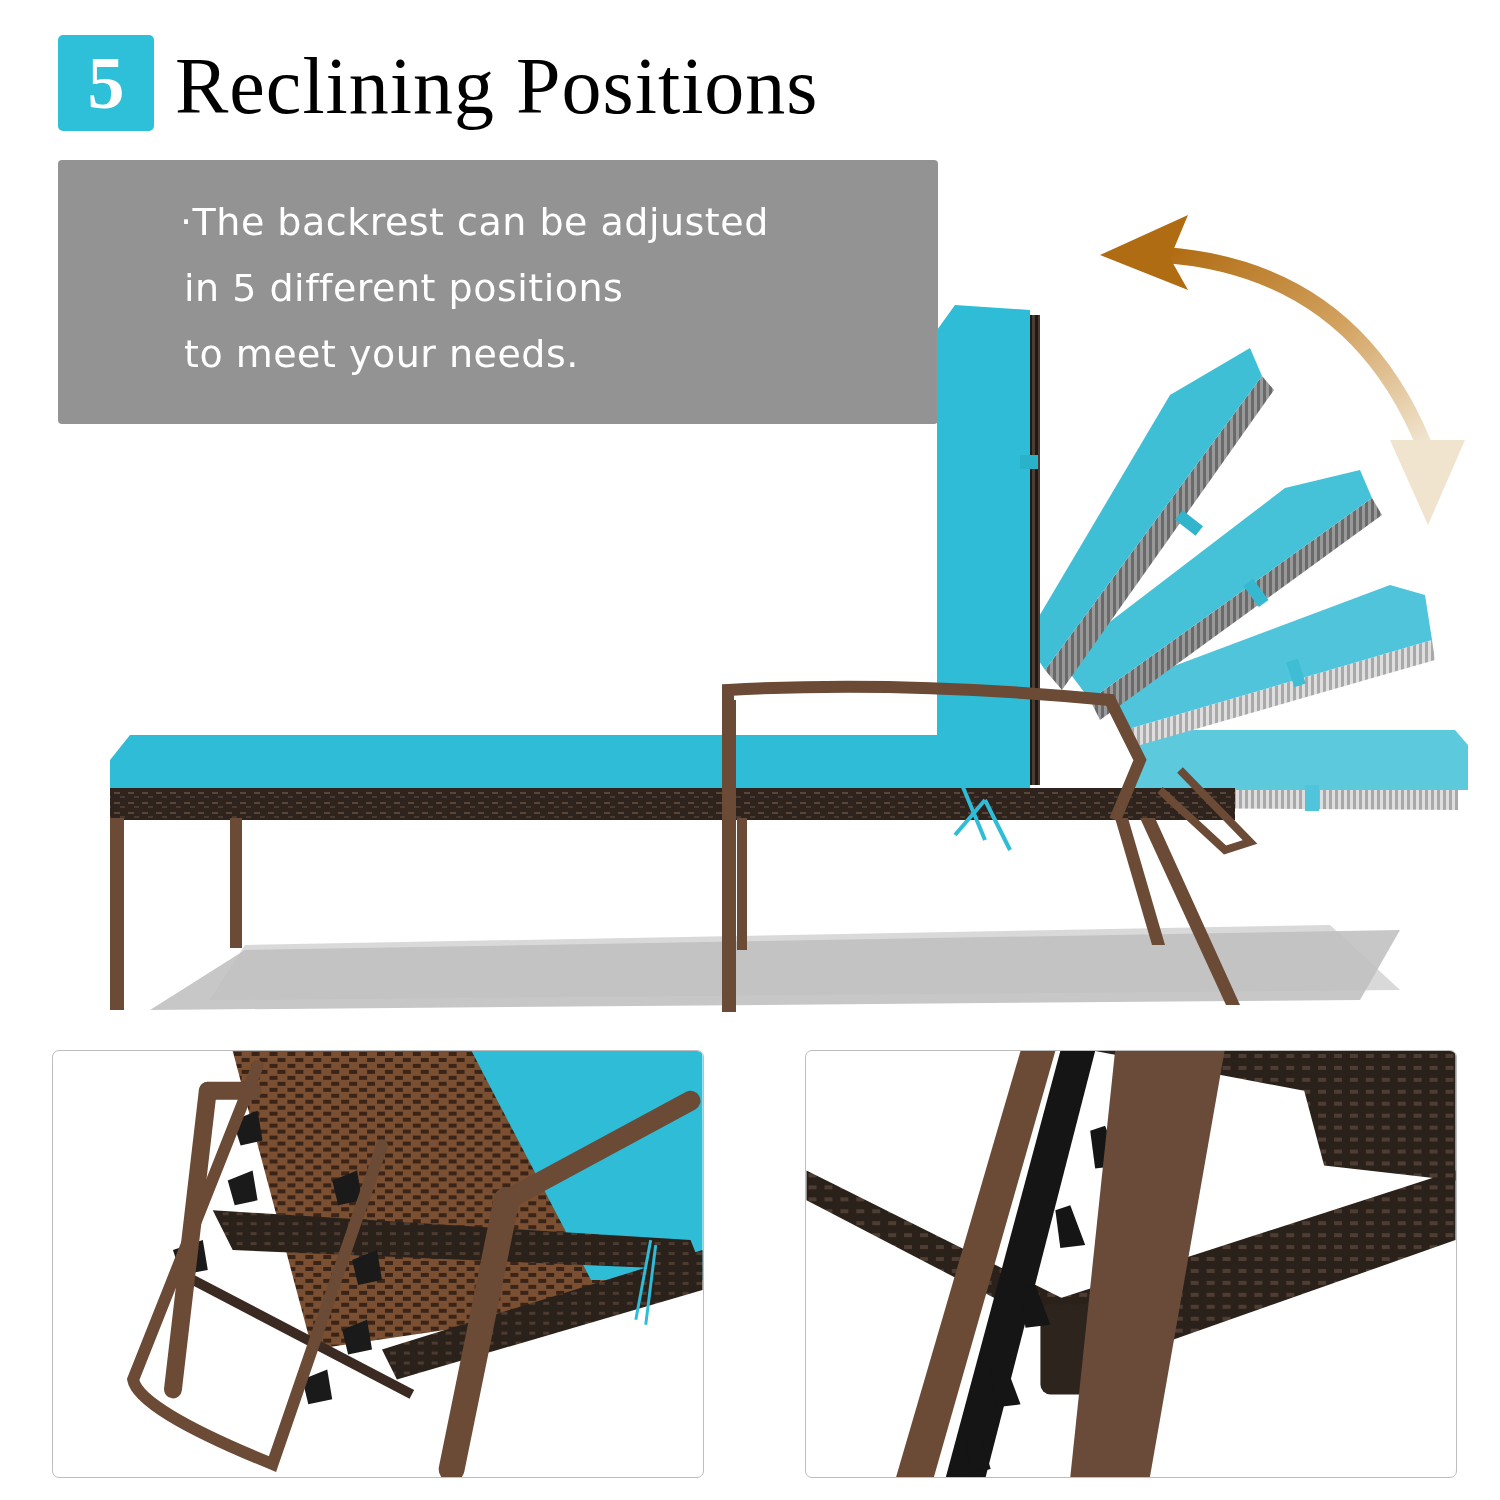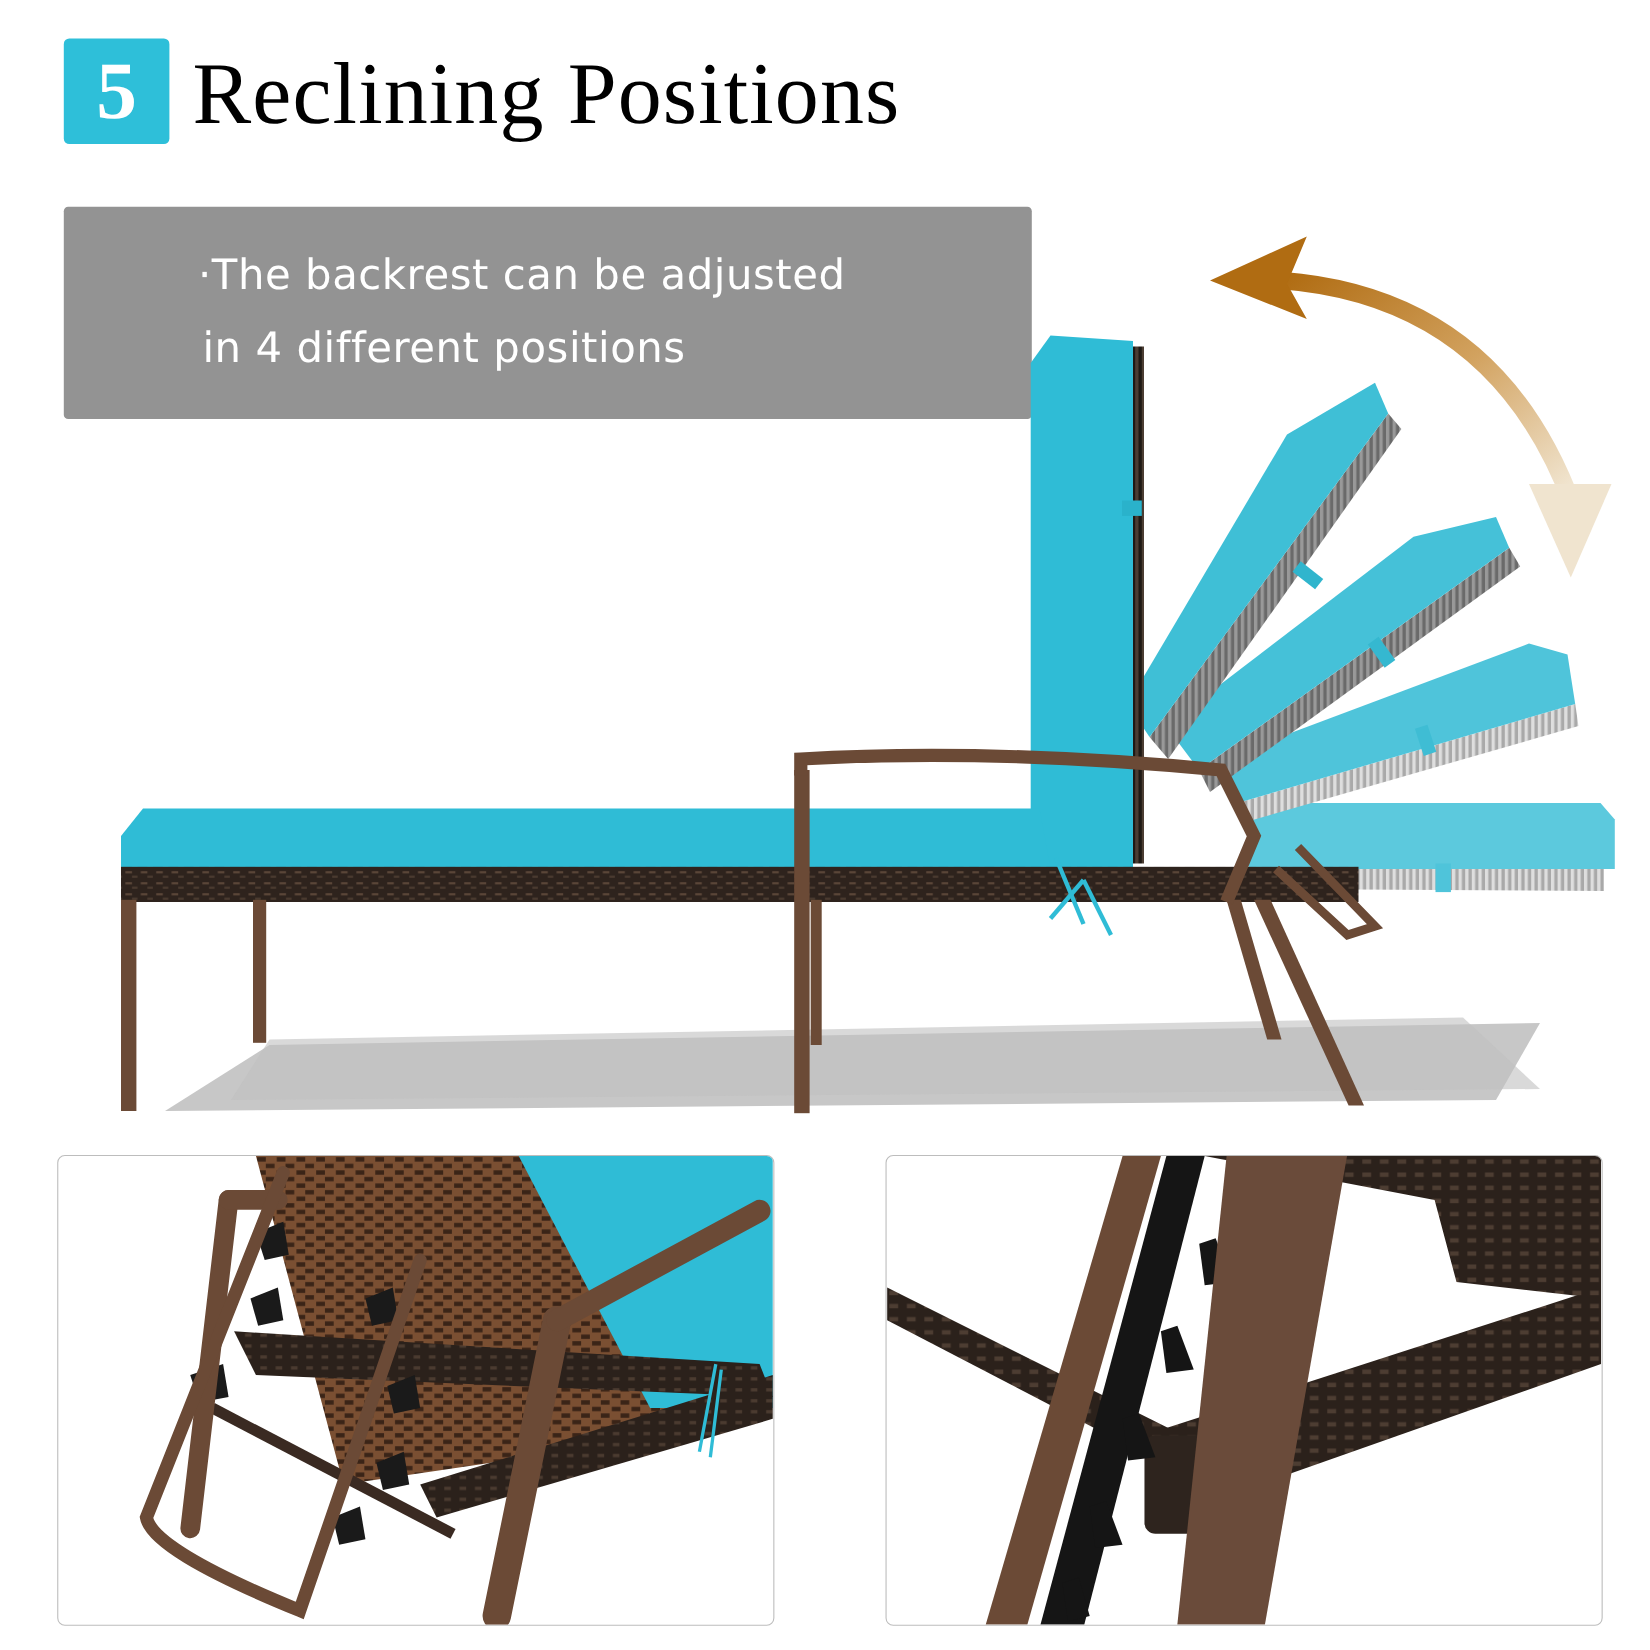--- a/index.html
+++ b/index.html
@@ -11,22 +11,22 @@
     background: #2ebfd9; border-radius: 5px;
     display: flex; align-items: center; justify-content: center;
     color: #ffffff; font-family: "Liberation Serif", serif; font-weight: bold; font-size: 74px;
   }
   .title {
     position: absolute; left: 175px; top: 36px;
     font-family: "Liberation Serif", serif; font-weight: normal; font-size: 80px;
     color: #000000; letter-spacing: 1px; line-height: 100px; white-space: nowrap;
   }
   .info-box {
-    position: absolute; left: 58px; top: 160px; width: 880px; height: 193px;
-    background: #939393; border-radius: 4px; margin-top: 28px;
+    position: absolute; left: 58px; top: 160px; width: 880px; height: 264px;
+    background: #939393; border-radius: 4px;
   }
   .info-line {
     position: absolute; left: 126px; color: #ffffff;
     font-family: "DejaVu Sans", sans-serif; font-size: 38px; white-space: nowrap; letter-spacing: 0.5px;
   }
   .info-line.l1 { top: 40px; left: 122px; }
   .info-line.l2 { top: 106px; }
   .info-line.l3 { top: 172px; }
 
   .hero { position: absolute; left: 0; top: 0; width: 1500px; height: 1040px; pointer-events: none; }
@@ -42,21 +42,22 @@
 </head>
 <body>
 
 <div class="badge">
   <span>5</span>
 </div>
 <div class="title">Reclining Positions</div>
 
 <div class="info-box">
   <div class="info-line l1">·The backrest can be adjusted</div>
-  <div class="info-line l2">in 4 different positions</div>
+  <div class="info-line l2">in 5 different positions</div>
+  <div class="info-line l3">to meet your needs.</div>
 </div>
 
 <svg class="hero" viewBox="0 0 1500 1040">
   <defs>
     <linearGradient id="arrowGrad" x1="0" y1="0" x2="1" y2="1">
       <stop offset="0" stop-color="#b06c12"></stop>
       <stop offset="0.5" stop-color="#d2a25f"></stop>
       <stop offset="1" stop-color="#f4ecdc"></stop>
     </linearGradient>
     <pattern id="wicker" width="14" height="10" patternUnits="userSpaceOnUse">

